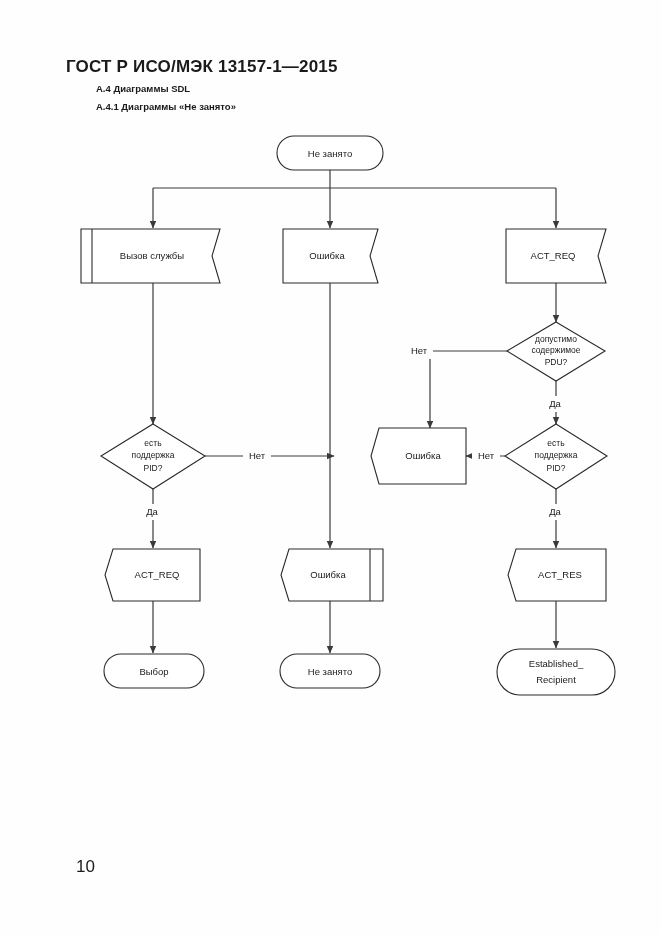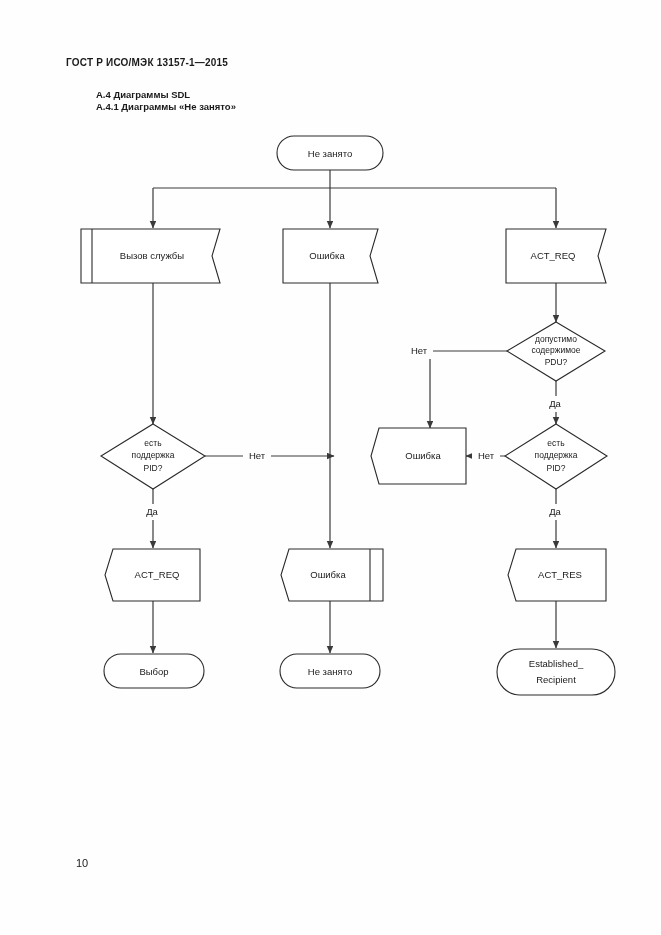--- a/index.html
+++ b/index.html
@@ -19,40 +19,40 @@
     position: absolute;
     left: 0; top: 0;
     width: 661px;
     height: 935px;
     background: #fefefe;
   }
   .doc-header {
     position: absolute;
     left: 66px;
     top: 57px;
-    font-size: 10px;
+    font-size: 17px;
     font-weight: bold;
     letter-spacing: 0.2px;
     white-space: nowrap;
     text-align: center;
   }
   .sec-title {
     position: absolute;
     left: 96px;
     font-size: 9.5px;
     font-weight: bold;
     white-space: nowrap;
   }
-  .sec-a4 { top: 89px; text-align: right; }
+  .sec-a4 { top: 83px; text-align: right; }
   .sec-a41 { top: 101px; }
   .page-number {
     position: absolute;
     left: 76px;
     top: 857px;
-    font-size: 11px;
+    font-size: 17px;
   }
   #diagram {
     position: absolute;
     left: 0;
     top: 0;
   }
   .node-label {
     font-family: "Liberation Sans", sans-serif;
     font-size: 9.5px;
     fill: #1a1a1a;

